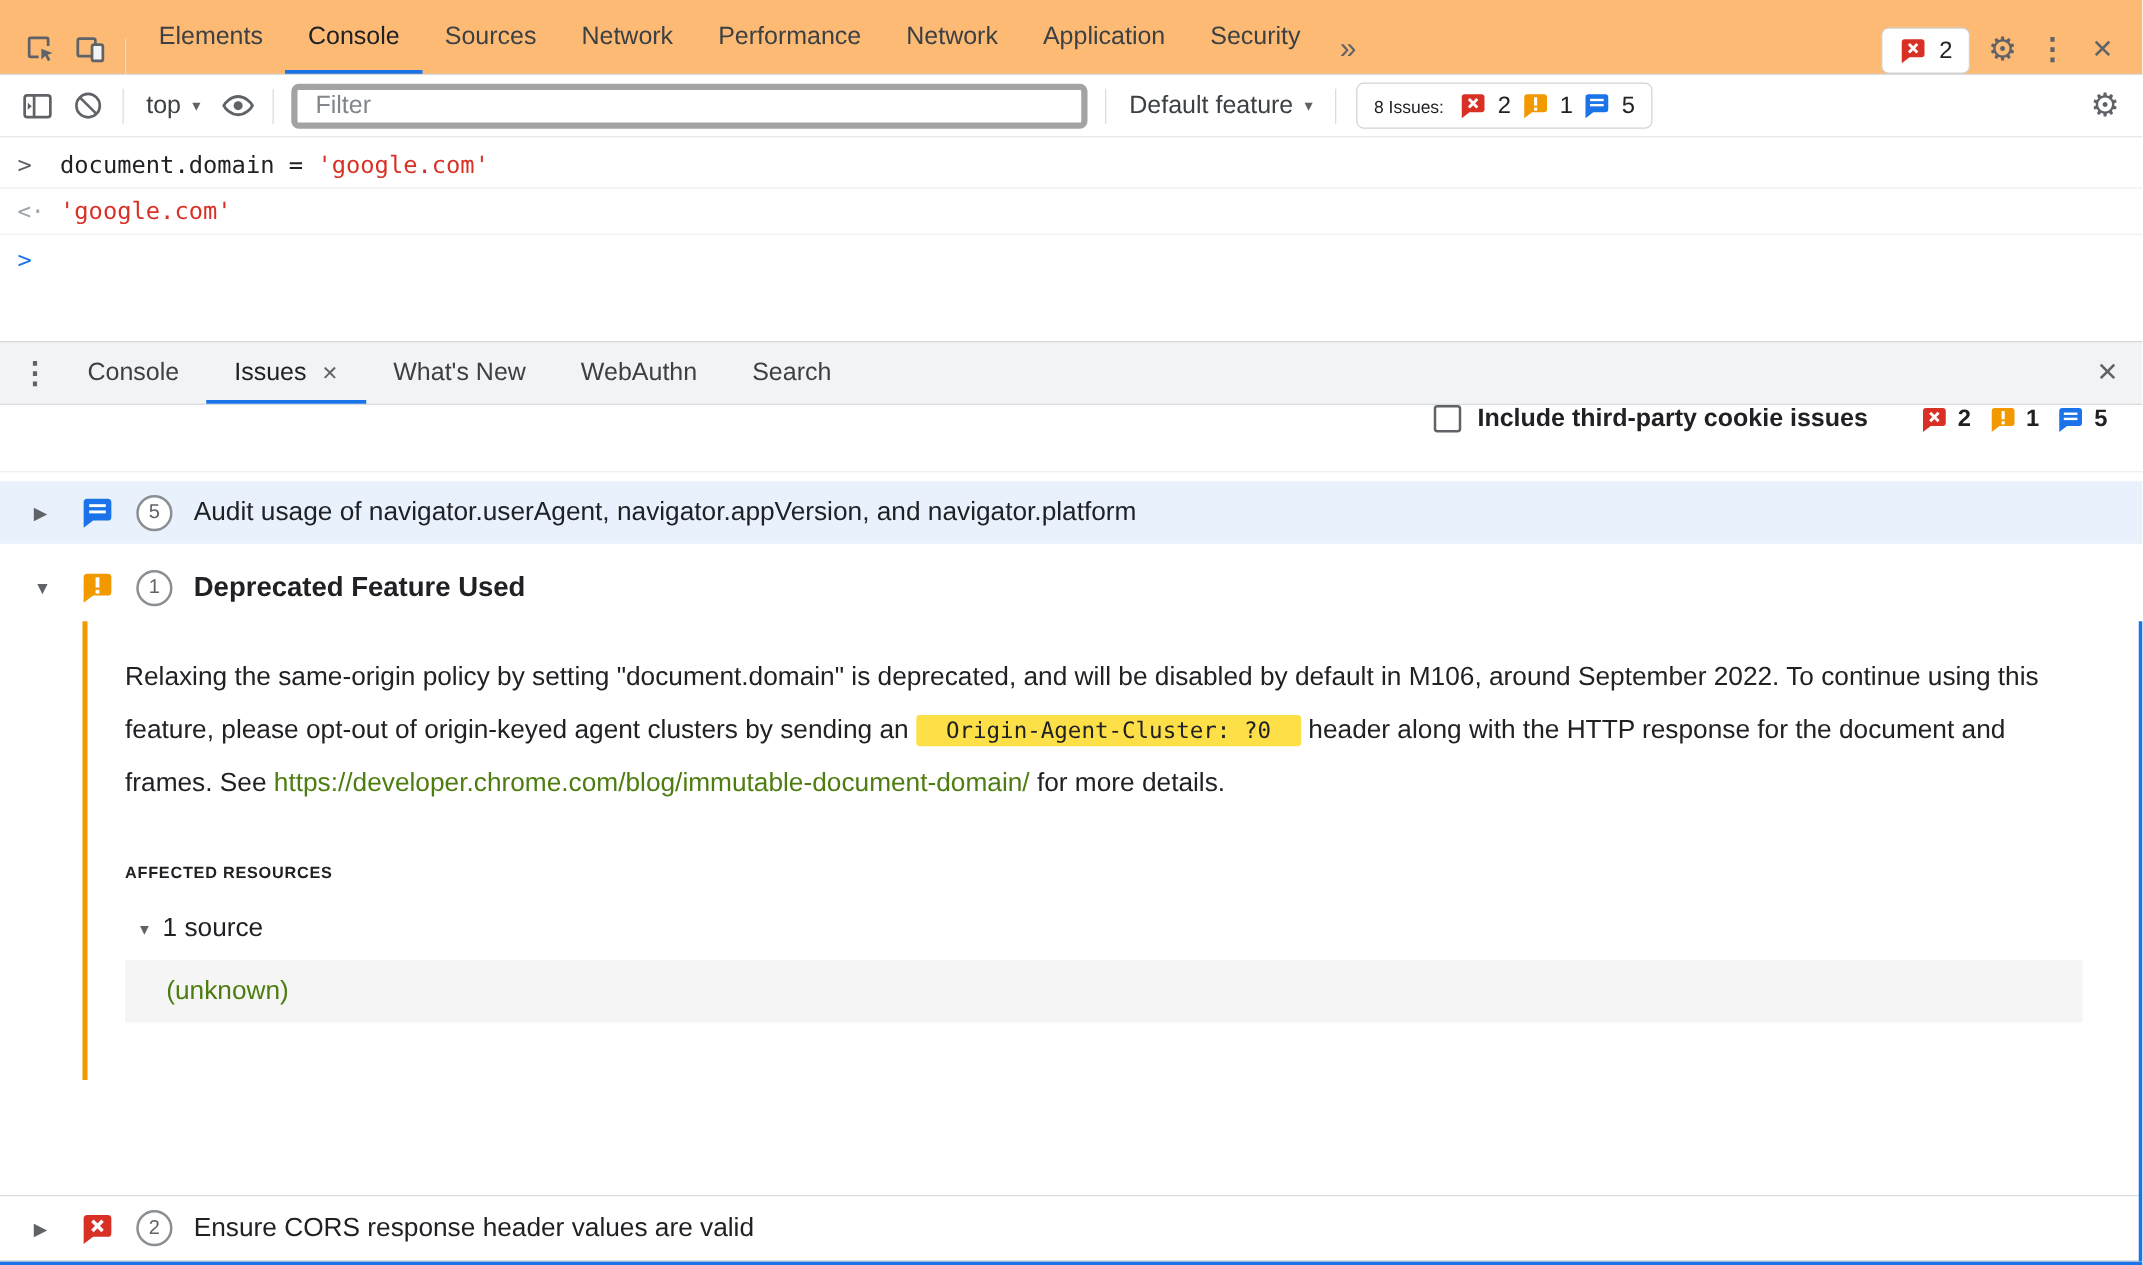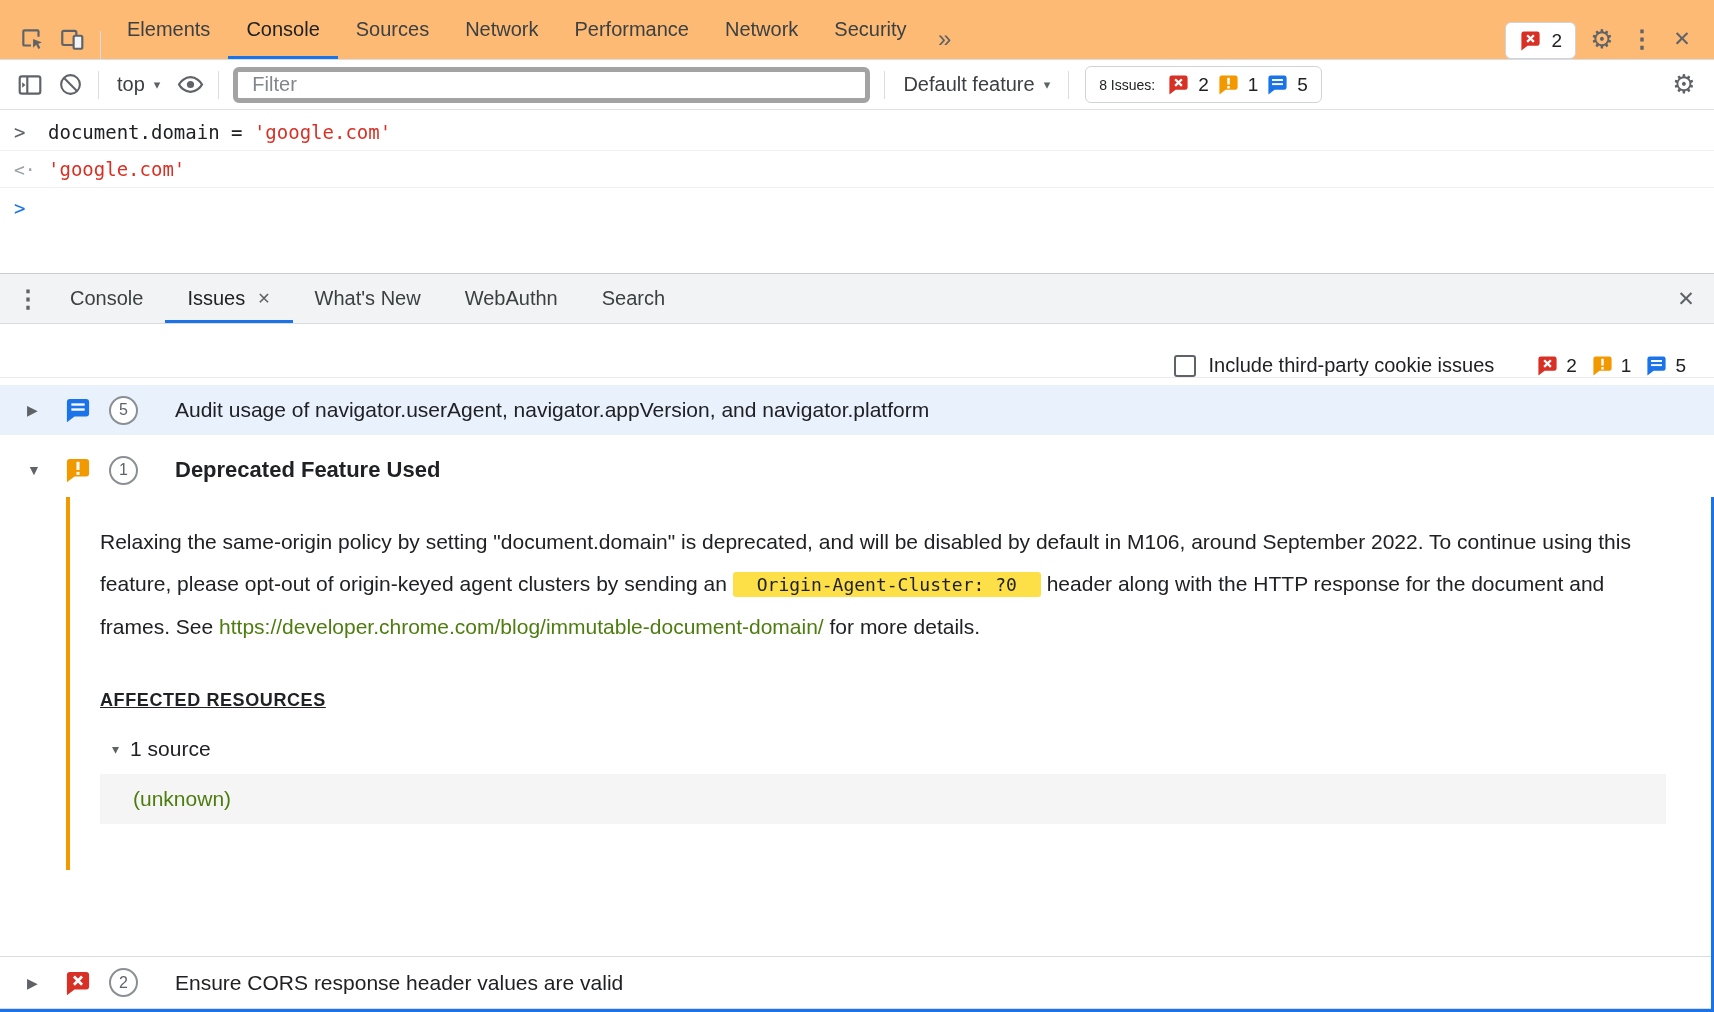--- a/index.html
+++ b/index.html
@@ -60,47 +60,47 @@
   .drawer { flex:1 1 auto; min-height:0; display:flex; flex-direction:column;
     border-top:1px solid #c9ccd0; border-bottom:3px solid #1a73e8; }
   .drawer-tabbar { height:50px; flex:0 0 50px; background:#f1f3f4; border-bottom:1px solid #dadce0;
     display:flex; align-items:center; padding:0 8px; }
   .dtab { align-self:stretch; display:flex; align-items:center; gap:12px; padding:0 22px;
     font-size:20px; color:#3c4043; border-bottom:3px solid transparent; border-top:3px solid transparent; cursor:pointer; white-space:nowrap; }
   .dtab.active { border-bottom-color:#1a73e8; color:#202124; }
   .tab-close { font-size:16px; color:#5f6368; cursor:pointer; }
 
   .issues-toolbar { height:54px; flex:0 0 54px; background:#fff; border-bottom:1px solid #ececee;
-    display:flex; align-items:flex-end; justify-content:flex-end; padding:0 28px; }
+    display:flex; align-items:flex-start; justify-content:flex-end; padding:0 28px;font-weight:bold; }
   .checkbox { width:22px; height:22px; border:2px solid #5f6368; border-radius:3px; background:#fff;
     margin-right:13px; flex:0 0 auto; cursor:pointer; }
   .cb-label { font-size:20px; color:#202124; margin-right:28px; white-space:nowrap; }
   .tb-badge { display:flex; align-items:center; gap:7px; margin-left:14px; }
 
   .issues-body { flex:1 1 auto; min-height:0; position:relative; background:#fff;
     display:flex; flex-direction:column; padding-top:7px; }
   .issue-row { height:50px; flex:0 0 auto; display:flex; align-items:center; gap:17px;
     padding-left:27px; font-size:21px; color:#202124; cursor:pointer; }
   .issue-row .row-tri { font-size:14px; color:#5f6368; width:20px; flex:0 0 20px; }
   .issue-row.audit { background:#e9f1fc; }
   .issue-row.deprecated { height:54px; margin-top:8px; }
   .issue-row.deprecated .row-title { font-weight:700; font-size:22px; }
   .issue-row.cors { margin-top:auto; height:53px; border-top:1px solid #dadce0; border-bottom:1px solid #dadce0; }
   .count-circle { width:29px; height:29px; border:2px solid #8a8f94; border-radius:50%; background:#fff;
     display:flex; align-items:center; justify-content:center; font-size:16px; color:#5f6368; flex:0 0 auto; }
-  .row-title { white-space:nowrap;margin-left:20px; }
+  .row-title { white-space:nowrap; }
 
   .issue-detail { display:flex; flex:0 0 auto; }
   .detail-bar { width:4px; flex:0 0 4px; margin-left:66px; background:#f29900; }
   .detail-content { flex:1 1 auto; padding:24px 48px 46px 30px; }
   .desc { font-size:21px; line-height:42px; color:#202124; }
   .desc code { font-family:"DejaVu Sans Mono", monospace; font-size:18px; background:#fde047;
     padding:2px 24px; border-radius:3px; }
   .desc a, .source-link { color:#4d7c0f; text-decoration:none; cursor:pointer; }
-  .affected-heading { margin-top:42px; font-size:18px; font-weight:700; letter-spacing:0.6px; color:#202124;text-decoration:underline; }
+  .affected-heading { margin-top:42px; font-size:13px; font-weight:700; letter-spacing:0.6px; color:#202124; }
   .source-toggle { margin-top:26px; padding-left:12px; display:flex; align-items:center; gap:11px;
     font-size:21px; cursor:pointer; }
   .toggle-tri { font-size:14px; color:#5f6368; }
   .source-row { margin-top:13px; background:#f5f5f5; padding:13px 0 13px 33px; font-size:21px; }
 
   .focus-right { position:absolute; top:119px; right:0; bottom:0; width:3px; background:#1a73e8; }
 </style>
 </head>
 <body>
 
@@ -120,20 +120,21 @@
       </svg>
     </div>
     <div class="vsep"></div>
 
     <div class="tab">Elements</div>
     <div class="tab active">Console</div>
     <div class="tab">Sources</div>
     <div class="tab">Network</div>
     <div class="tab">Performance</div>
     <div class="tab">Network</div>
+    <div class="tab">Application</div>
     <div class="tab">Security</div>
     <div class="icon-btn">
         <span class="more-glyph">»</span>
       </div>
 
     <div class="flex-spacer"></div>
 
     <div class="badge-pill">
       <span class="bubble sm">
         <svg viewBox="0 0 24 24">

